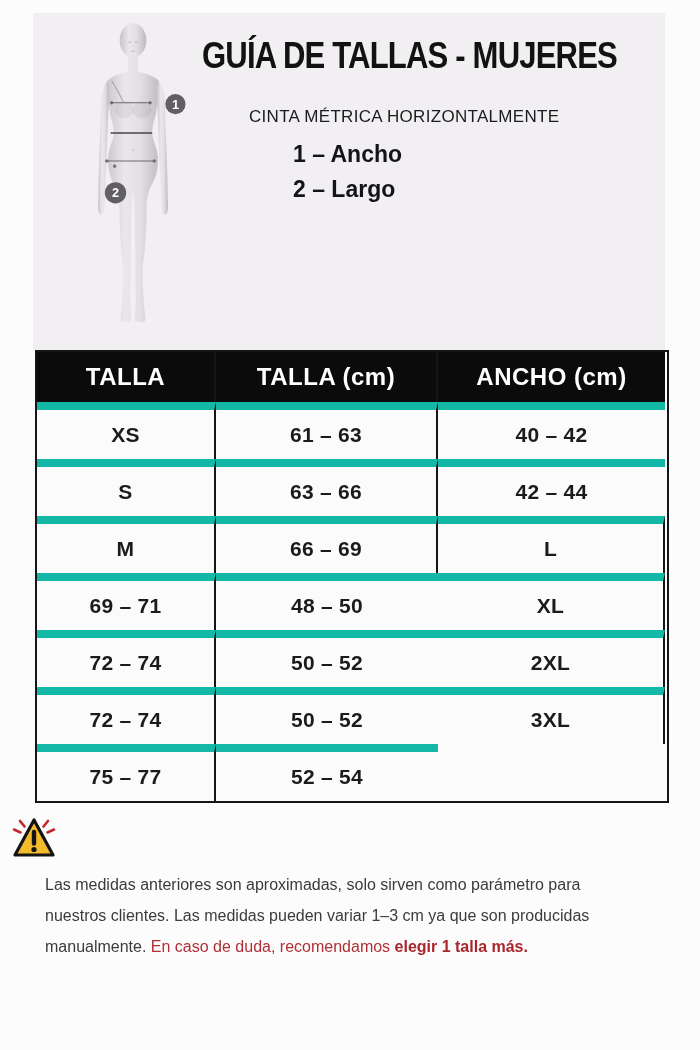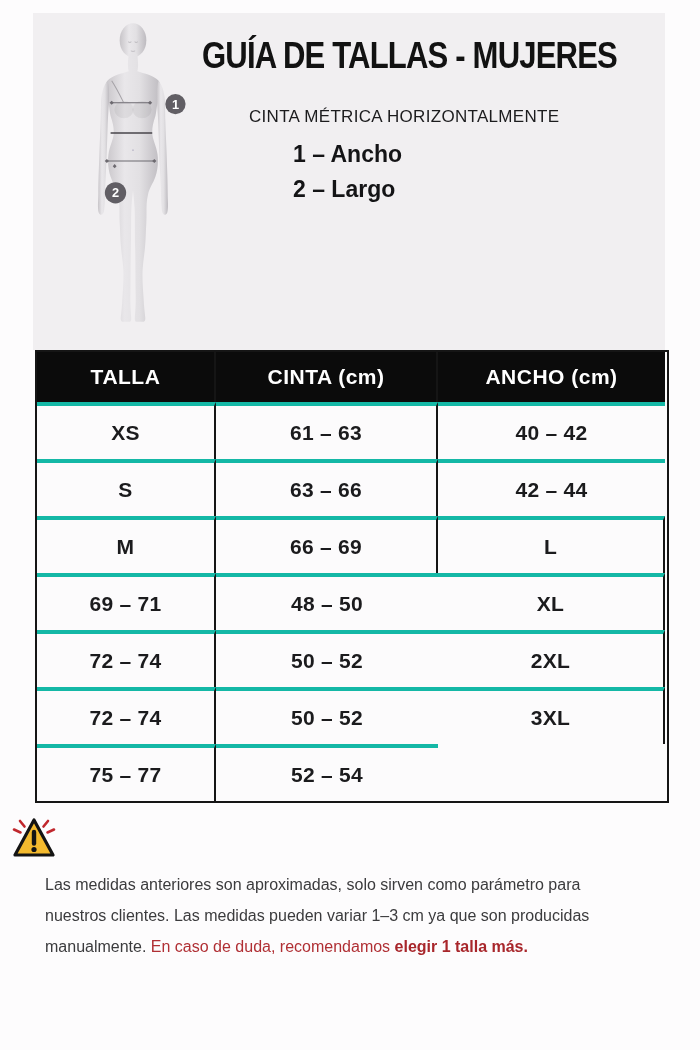--- a/index.html
+++ b/index.html
@@ -49,24 +49,24 @@
     background: #fcfbfc;
     display: grid;
     grid-template-columns: 179px 222px 227px;
   }
   .cell {
     display: flex; align-items: center; justify-content: center;
     box-sizing: border-box;
   }
   .th {
     height: 50px; background: #0b0b0b; color: #ffffff;
-    font-size: 21px; font-weight: 700; letter-spacing: 0.5px;
+    font-size: 24px; font-weight: 700; letter-spacing: 0.5px;
   }
   .td {
-    height: 57px; border-top: 4px solid #14b8a6;
+    height: 57px; border-top: 8px solid #14b8a6;
     font-size: 21px; font-weight: 700; color: #1b1b1d;
     letter-spacing: 0.3px;
   }
   .col-a { border-right: 2px solid #151515; }
   .col-b { border-right: 2px solid #151515; }
 
   
   .warning-icon {
     position: absolute; left: 10px; top: 812px;
     width: 48px; height: 50px;
@@ -202,21 +202,21 @@
     </div>
 
     <div class="guide-title">GUÍA DE TALLAS - MUJERES</div>
     <div class="guide-subtitle">CINTA MÉTRICA HORIZONTALMENTE</div>
     <div class="legend-item legend-1">1 – Ancho</div>
     <div class="legend-item legend-2">2 – Largo</div>
   </div>
 
   <div class="size-table">
     <div class="cell th col-a">TALLA</div>
-    <div class="cell th col-b">CINTA (cm)</div>
+    <div class="cell th col-b">TALLA (cm)</div>
     <div class="cell th">ANCHO (cm)</div>
 
     <div class="cell td col-a">XS</div>
     <div class="cell td col-b">61 – 63</div>
     <div class="cell td">40 – 42</div>
 
     <div class="cell td col-a">S</div>
     <div class="cell td col-b">63 – 66</div>
     <div class="cell td">42 – 44</div>
 

